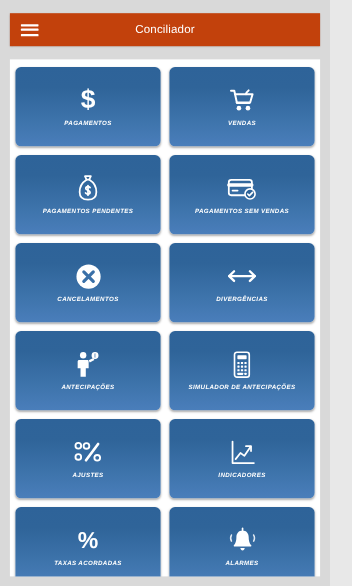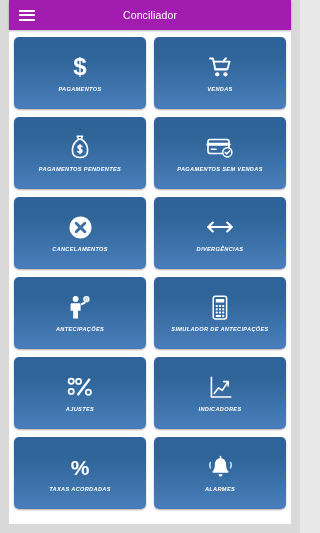--- a/index.html
+++ b/index.html
@@ -19,25 +19,25 @@
     background: #d9d9d9;
     display: flex;
     flex-direction: column;
   }
 
   
   .appbar {
     position: relative;
     height: 30px;
     min-height: 30px;
-    background: #a21caf;
+    background: #c2410c;
     display: flex;
     align-items: center;
     padding: 0 10px;
-    margin: 0 9px;
+    margin: 12px 9px;
     box-shadow: 0 1px 2px rgba(0,0,0,0.28);
   }
 
   .hamburger {
     width: 16px;
     height: 14px;
     display: flex;
     flex-direction: column;
     justify-content: center;
     gap: 2.5px;

